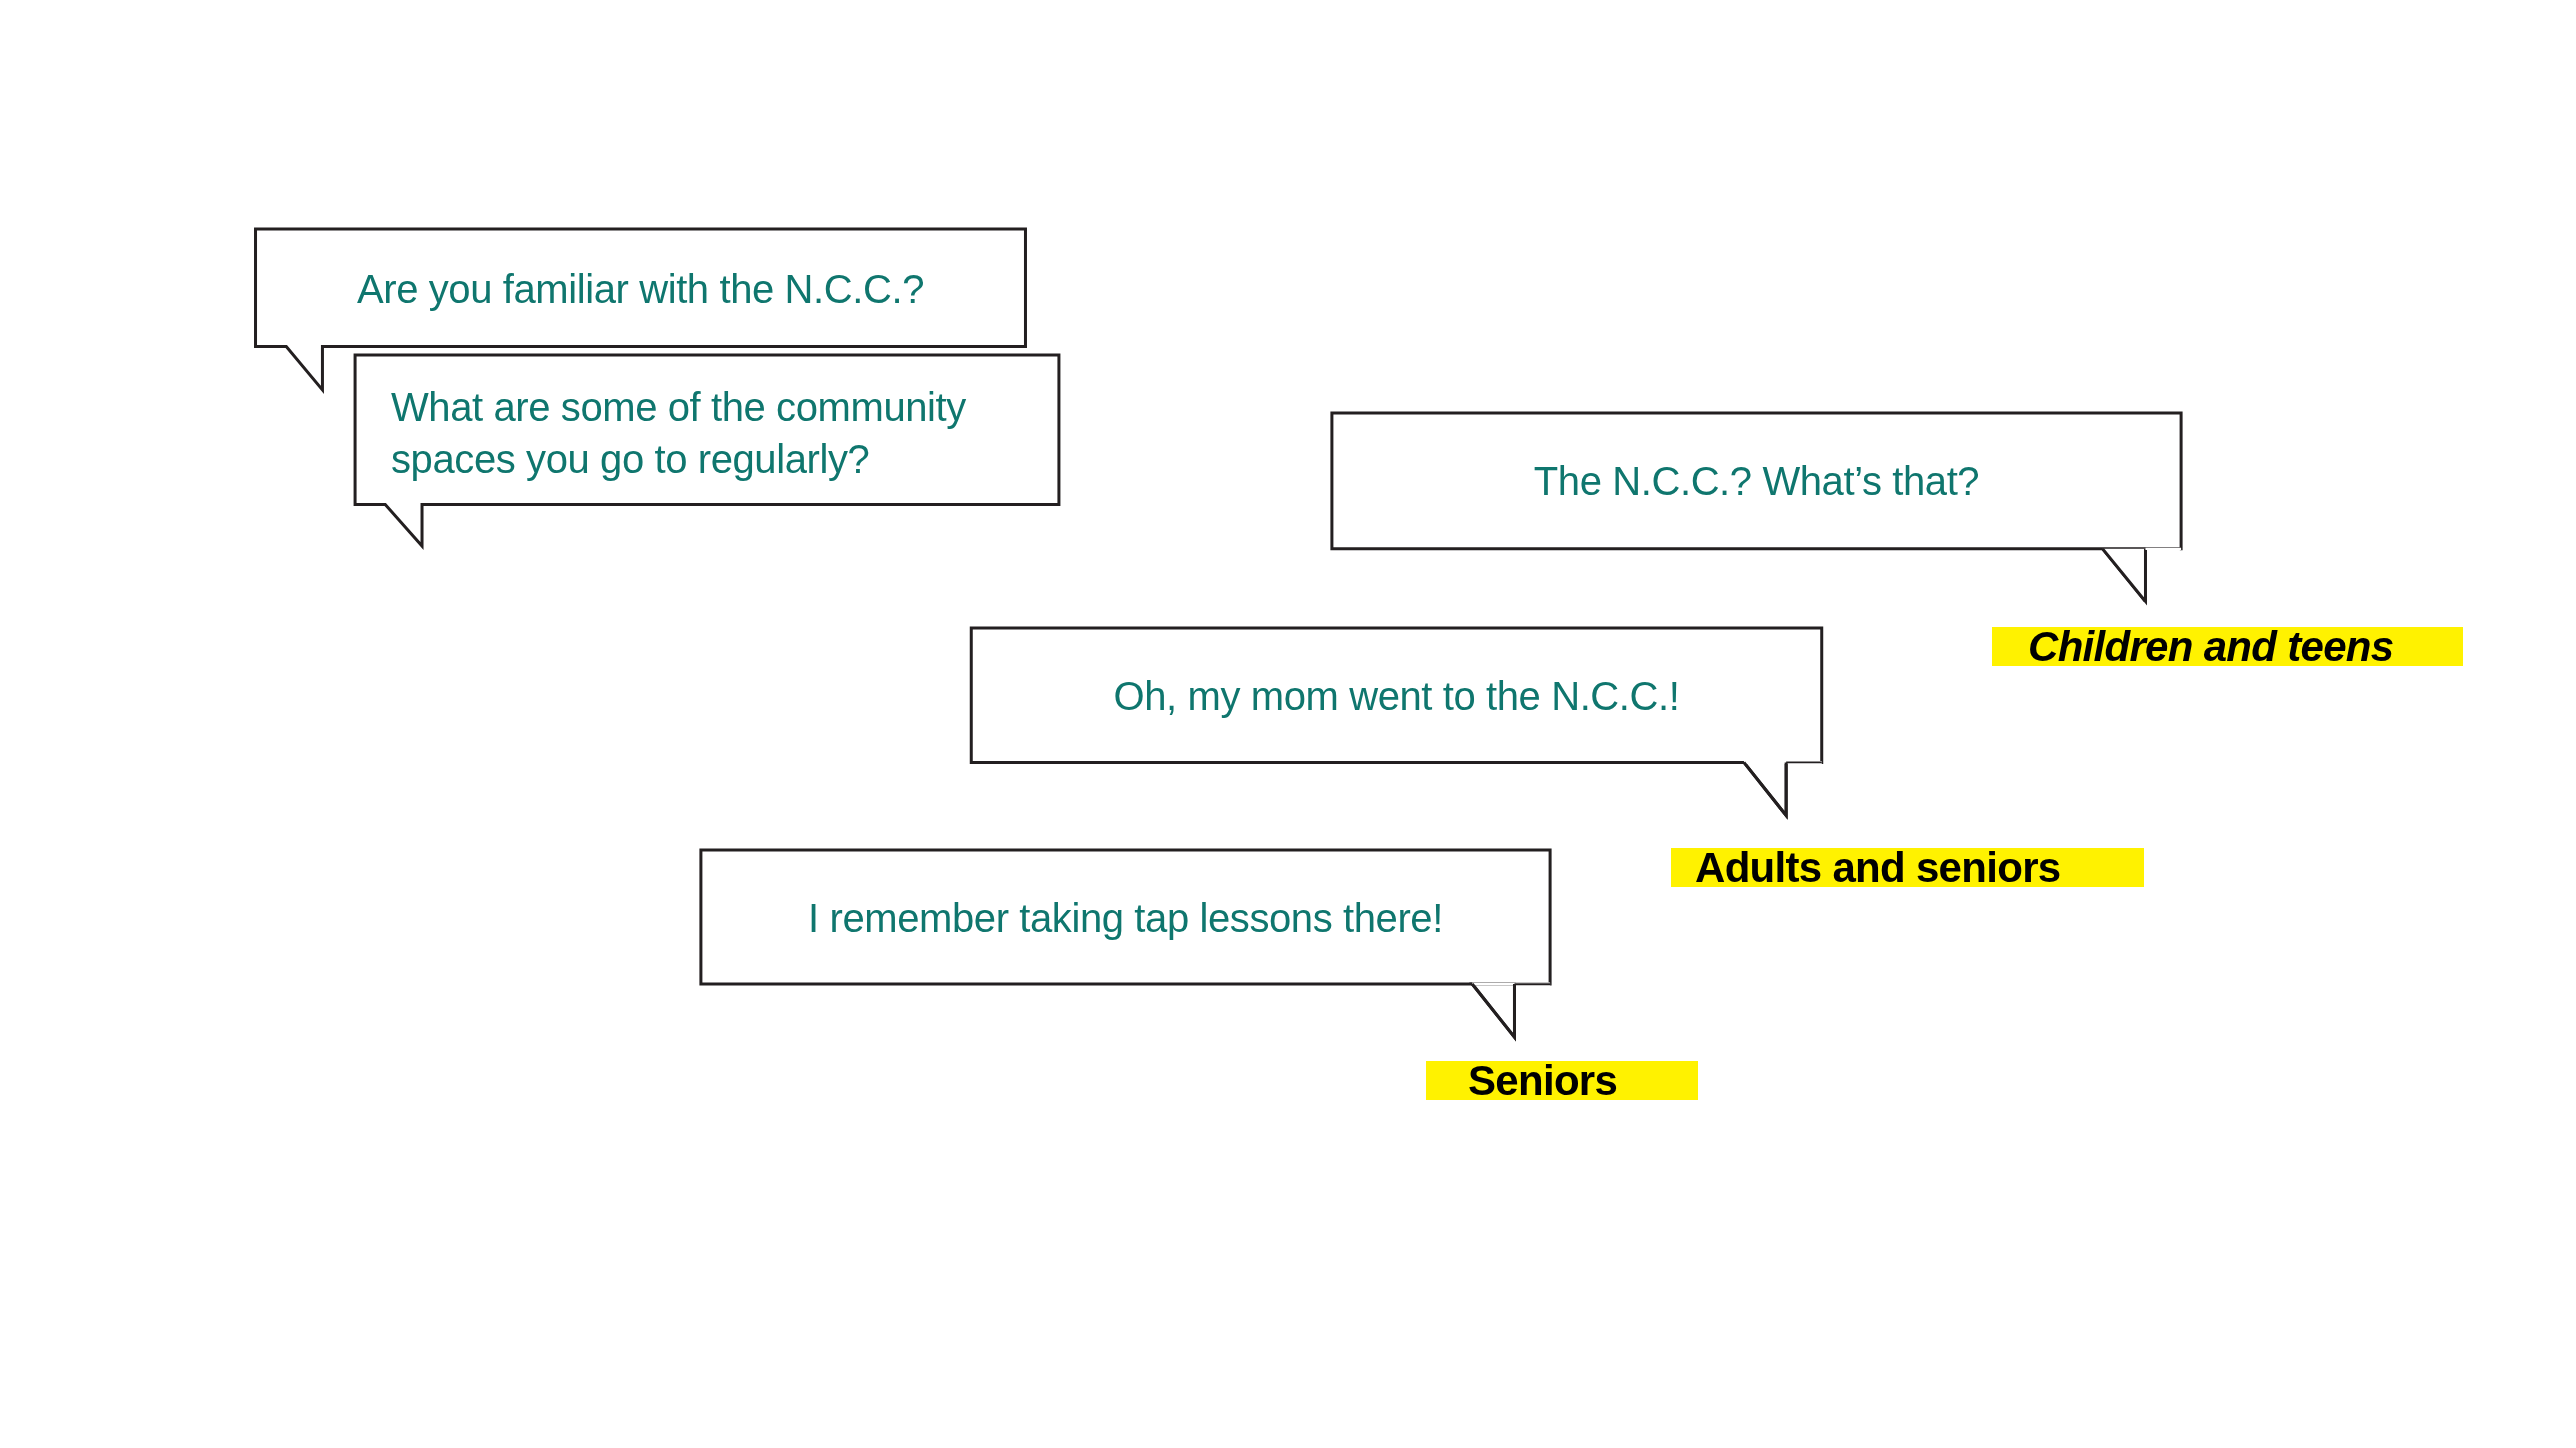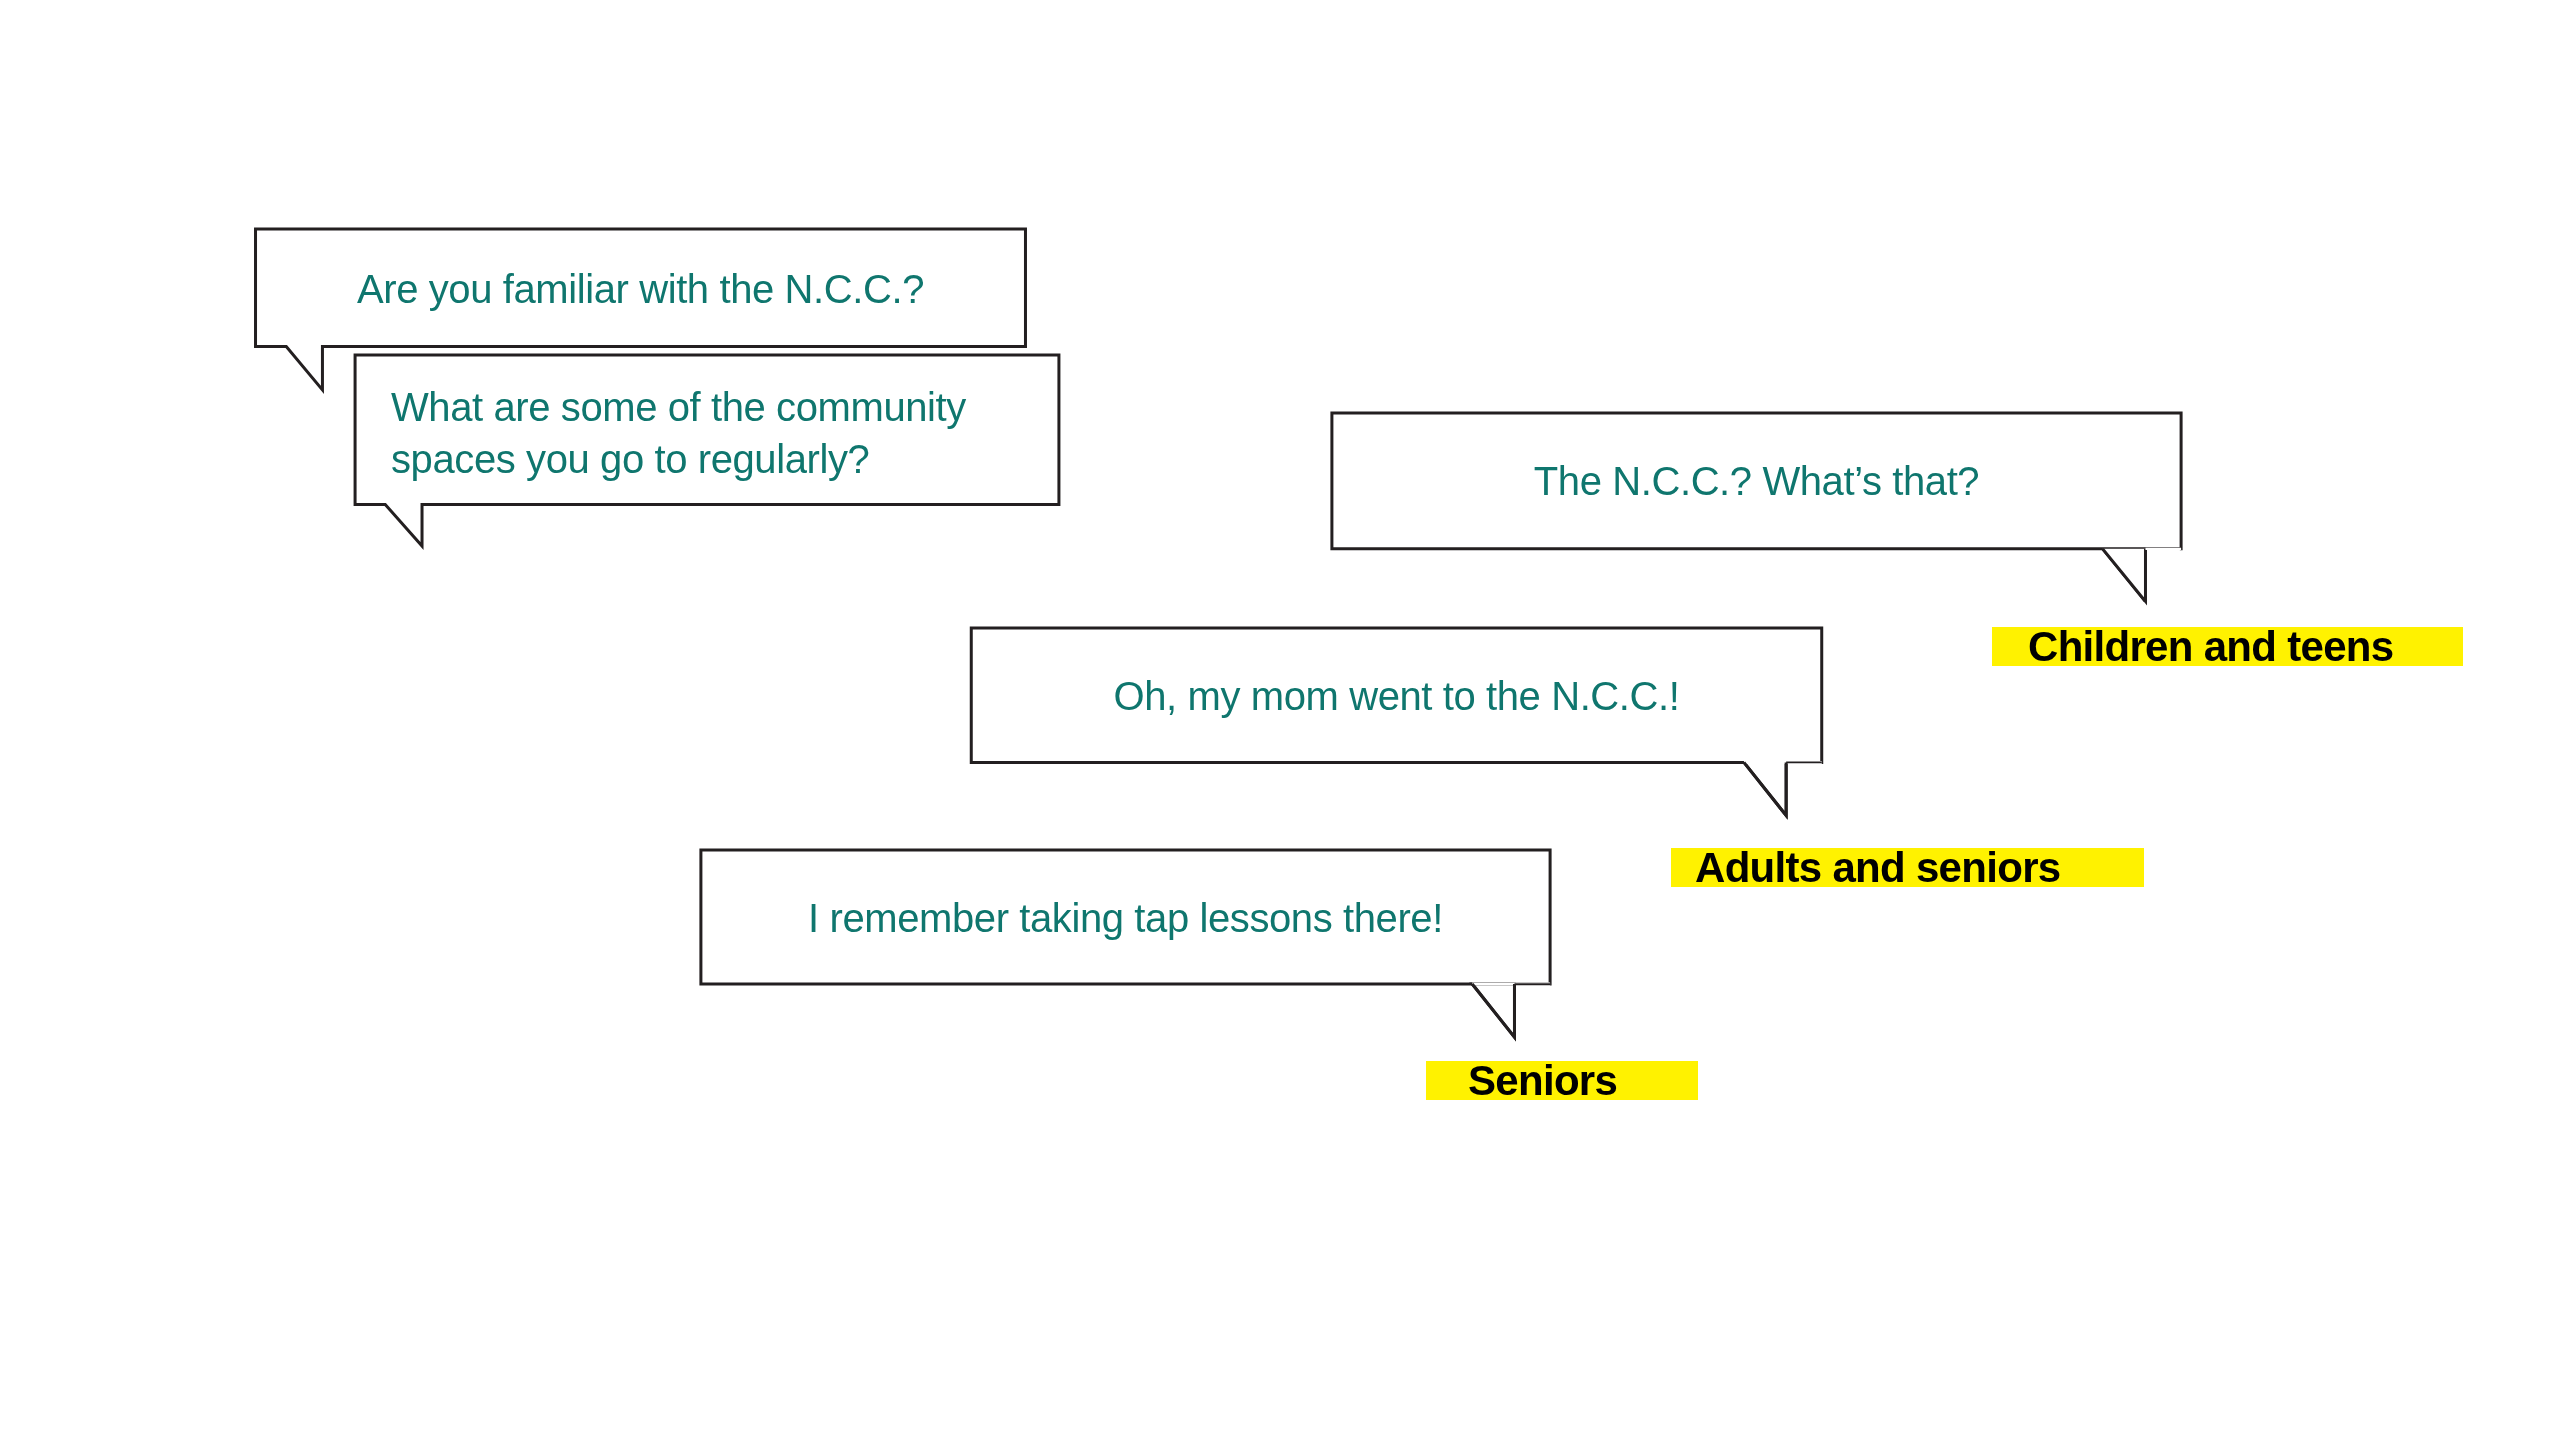--- a/index.html
+++ b/index.html
@@ -128,21 +128,21 @@
       <path class="bubble-shape" d="M 1.5 1.5 L 1408.5 1.5 L 1408.5 223.5 L 1.5 223.5 Z" vector-effect="non-scaling-stroke"></path>
       <path class="bubble-shape" d="M 1279.5 223.5 L 1349.5 311.5 L 1349.5 223.5 Z" vector-effect="non-scaling-stroke"></path>
       <path d="M 1279.5 223.5 L 1408.5 223.5" stroke="#ffffff" stroke-width="5" fill="none"></path>
       <path d="M 1279.5 223.5 L 1349.5 311.5 L 1349.5 223.5" fill="none" stroke="#231f20" stroke-width="3" vector-effect="non-scaling-stroke"></path>
       <path d="M 1349.5 223.5 L 1408.5 223.5" stroke="#231f20" stroke-width="3" fill="none"></path>
       <path d="M 1.5 223.5 L 1279.5 223.5" stroke="#231f20" stroke-width="3" fill="none"></path>
     </svg>
     <div class="bubble-text center" style="top:43px; padding:0 24px;">I remember taking tap lessons there!</div>
   </div>
 
-  <div class="tag" style="left:1992px; top:627px; width:471px; height:39px; padding-left:36px;">
+  <div class="tag" style="left:1992px; top:627px; width:471px; height:39px; padding-left:36px;font-style:italic;">
     <span class="tag-label">Children and teens</span>
   </div>
 
   <div class="tag" style="left:1671px; top:848px; width:473px; height:39px; padding-left:24px;">
     <span class="tag-label">Adults and seniors</span>
   </div>
 
   <div class="tag" style="left:1426px; top:1061px; width:272px; height:39px; padding-left:42px;">
     <span class="tag-label">Seniors</span>
   </div>

